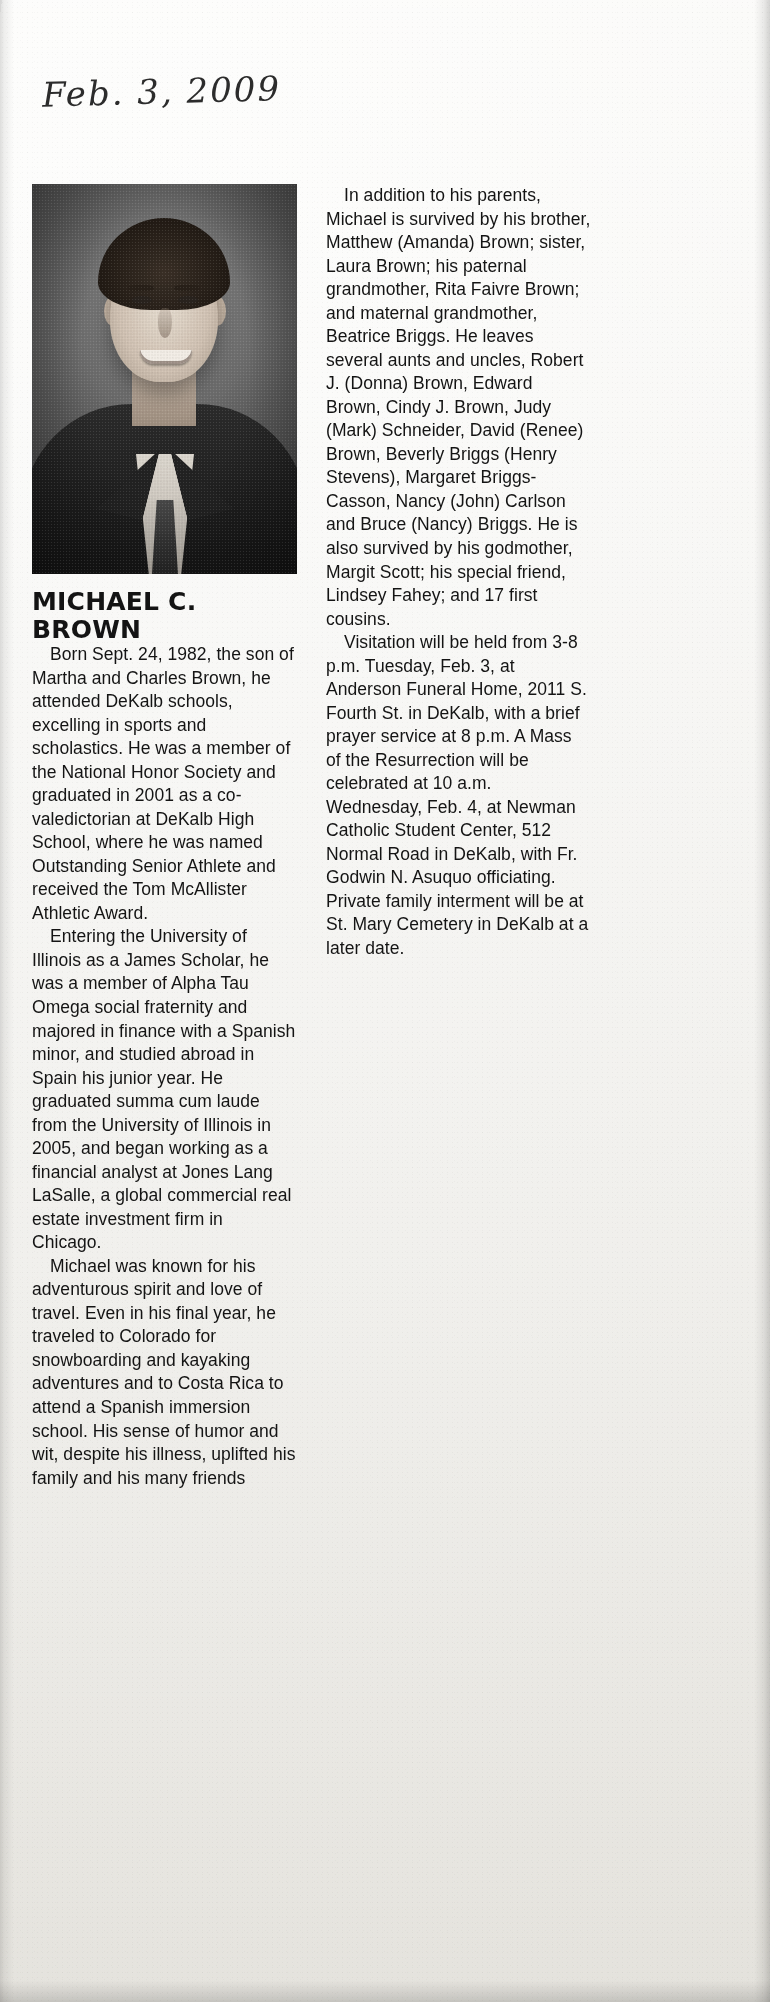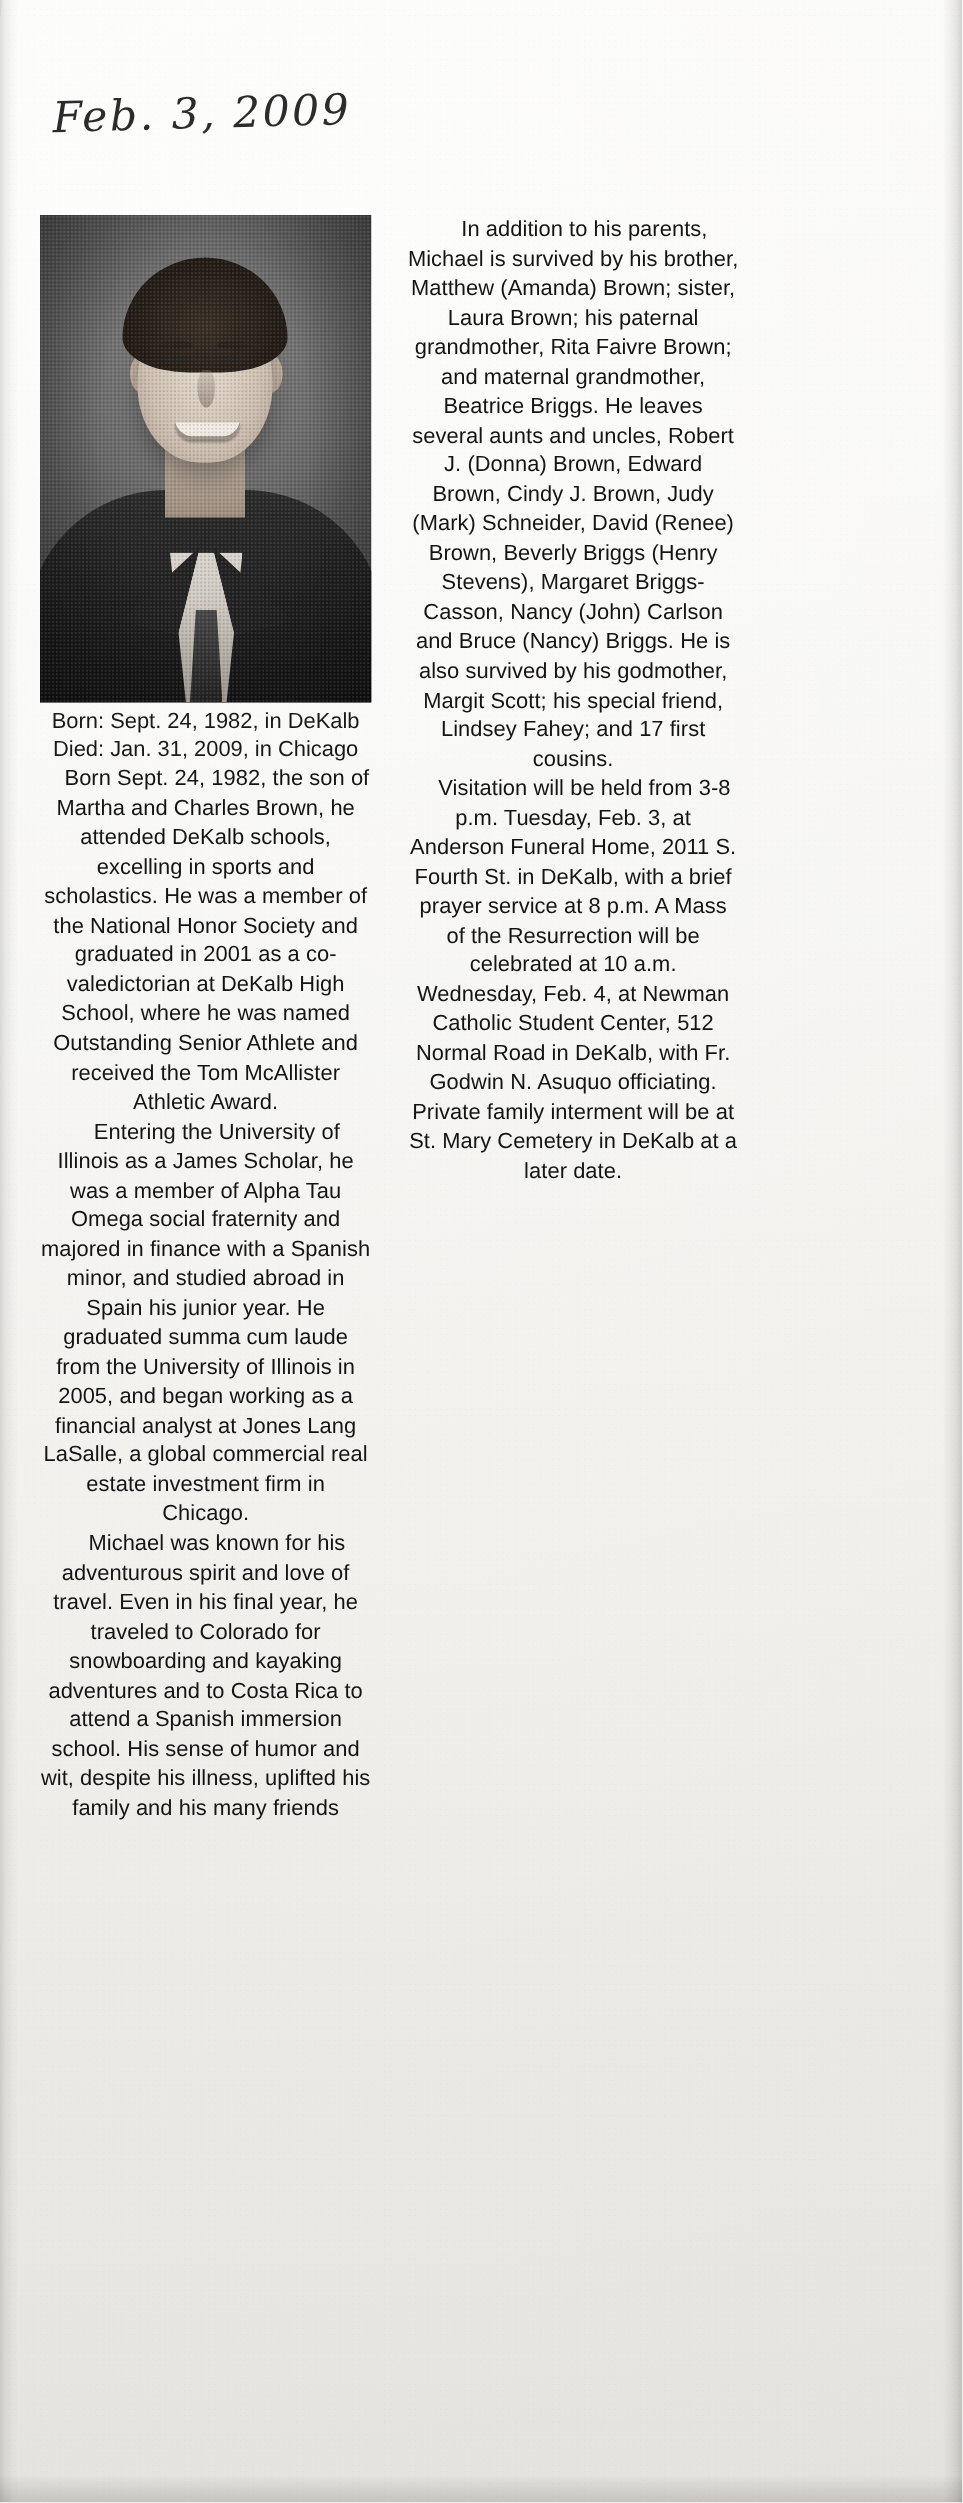--- a/index.html
+++ b/index.html
@@ -74,22 +74,21 @@
     position: absolute;
     left: 4px;
     bottom: -5px;
     width: 0;
     height: 0;
   }
 
   
   .column {
     position: absolute;
-    top: 172px;
-    text-align: center;
+    top: 184px;
   }
   #left-column {
     left: 32px;
     width: 265px;
   }
   #right-column {
     left: 326px;
     width: 265px;
   }
 
@@ -285,25 +284,22 @@
       <div class="p-hair"></div>
       <div class="p-brow-l"></div>
       <div class="p-brow-r"></div>
       <div class="p-eye-l"></div>
       <div class="p-eye-r"></div>
       <div class="p-nose"></div>
       <div class="p-mouth"></div>
       <div class="p-vignette"></div>
     </div>
 
-
-    <div class="vitals">
-      <div>Born: Sept. 24, 1982, in DeKalb</div>
-      <div>Died: Jan. 31, 2009, in Chicago</div>
-    </div>
+    <div id="name-headline">MICHAEL C. BROWN</div>
+
 
     <div class="body-text">
       <p>Born Sept. 24, 1982, the son of Martha and Charles Brown, he attended DeKalb schools, excelling in sports and scholastics. He was a member of the National Honor Society and graduated in 2001 as a co-valedictorian at DeKalb High School, where he was named Outstanding Senior Athlete and received the Tom McAllister Athletic Award.</p>
       <p>Entering the University of Illinois as a James Scholar, he was a member of Alpha Tau Omega social fraternity and majored in finance with a Spanish minor, and studied abroad in Spain his junior year. He graduated summa cum laude from the University of Illinois in 2005, and began working as a financial analyst at Jones Lang LaSalle, a global commercial real estate investment firm in Chicago.</p>
       <p>Michael was known for his adventurous spirit and love of travel. Even in his final year, he traveled to Colorado for snowboarding and kayaking adventures and to Costa Rica to attend a Spanish immersion school. His sense of humor and wit, despite his illness, uplifted his family and his many friends</p>
     </div>
   </div>
 
   <div class="column" id="right-column">
     <div class="body-text">

